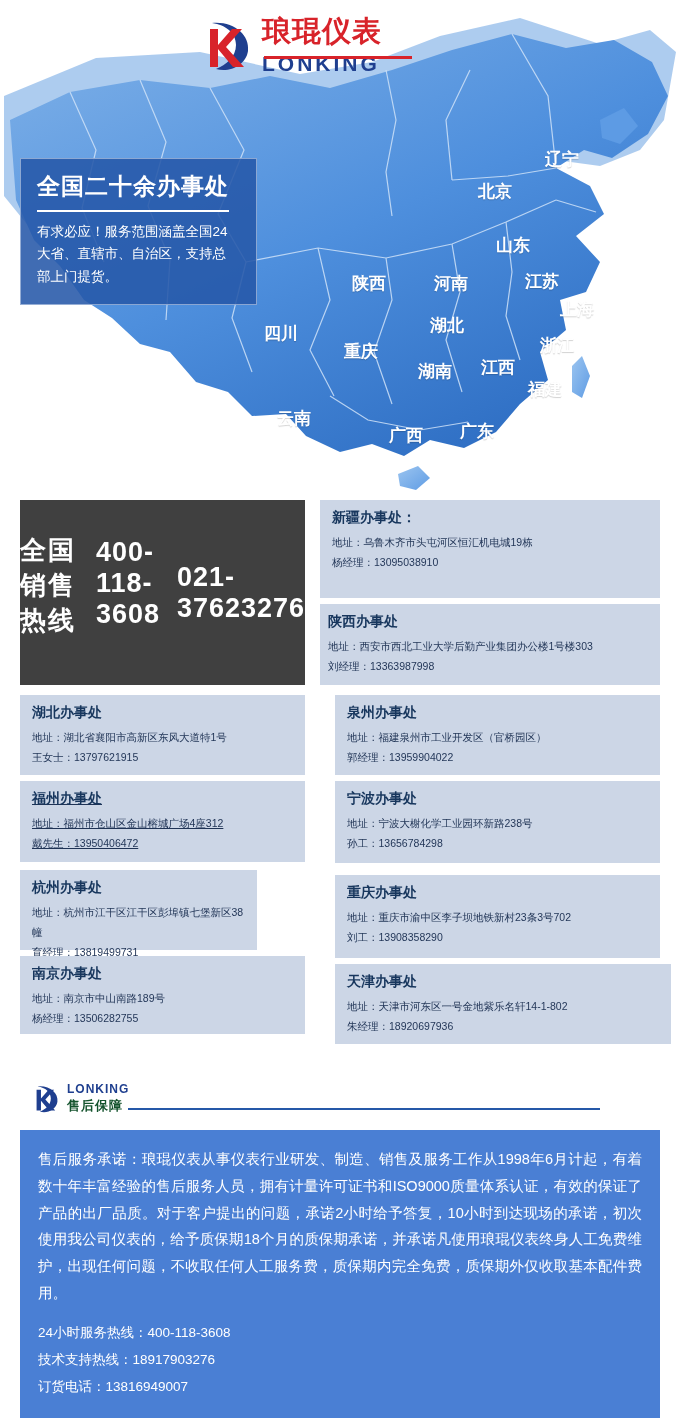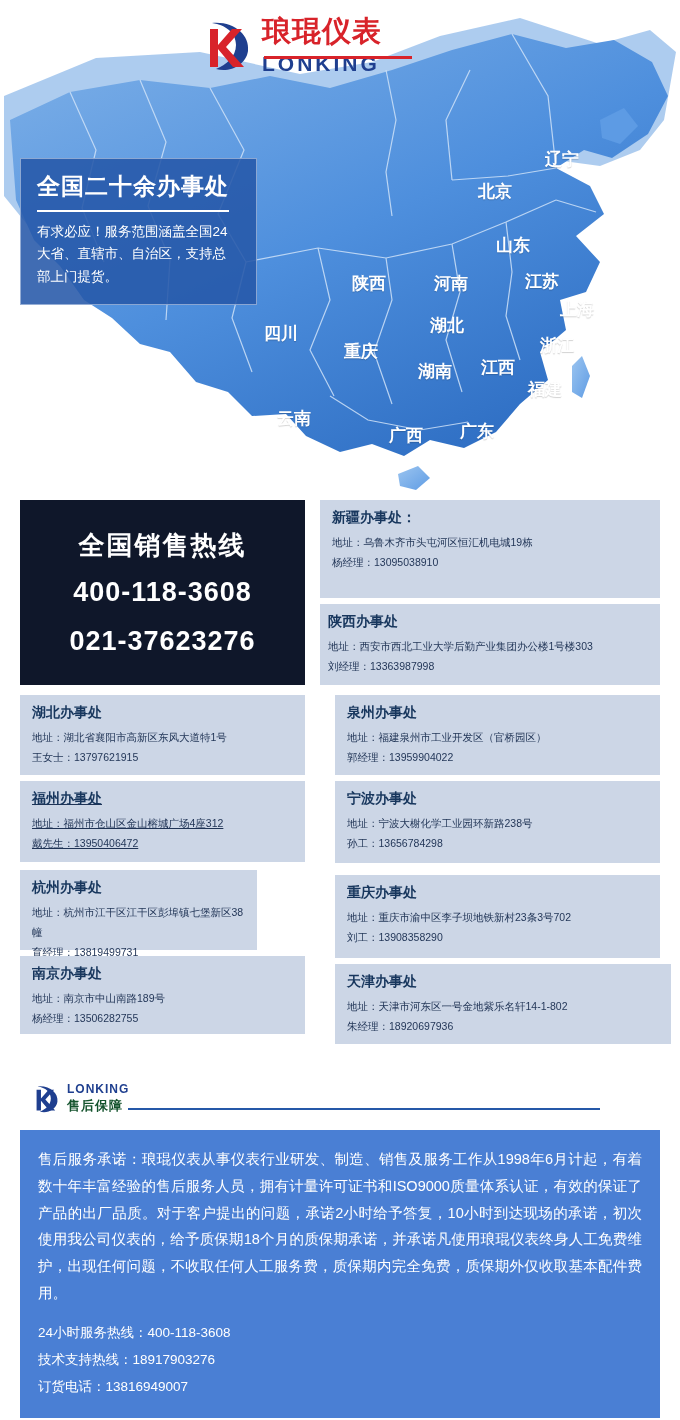--- a/index.html
+++ b/index.html
@@ -53,21 +53,21 @@
   .prov{
     position:absolute;color:#ffffff;font-size:17px;font-weight:bold;
     text-shadow:0 1px 1px rgba(0,0,0,0.18);white-space:nowrap;
   }
 
   
   .contact-wrap{position:relative;width:680px;padding:0 0 8px 0;}
 
   .hotline{
     position:absolute;left:20px;top:0;width:285px;height:185px;
-    background:#0f172a;color:#ffffff;display:flex;flex-direction:column;
+    background:#404040;color:#ffffff;display:flex;
     align-items:center;justify-content:center;
   }
   .hotline-title{font-size:26px;font-weight:bold;letter-spacing:2px;margin-bottom:14px;}
   .hotline-num{font-size:27px;font-weight:bold;letter-spacing:1px;margin-bottom:18px;}
   .hotline-num2{font-size:27px;font-weight:bold;letter-spacing:1px;}
 
   .card{
     position:absolute;background:#ccd6e6;box-sizing:border-box;
     padding:9px 12px;color:#1f3355;
   }

